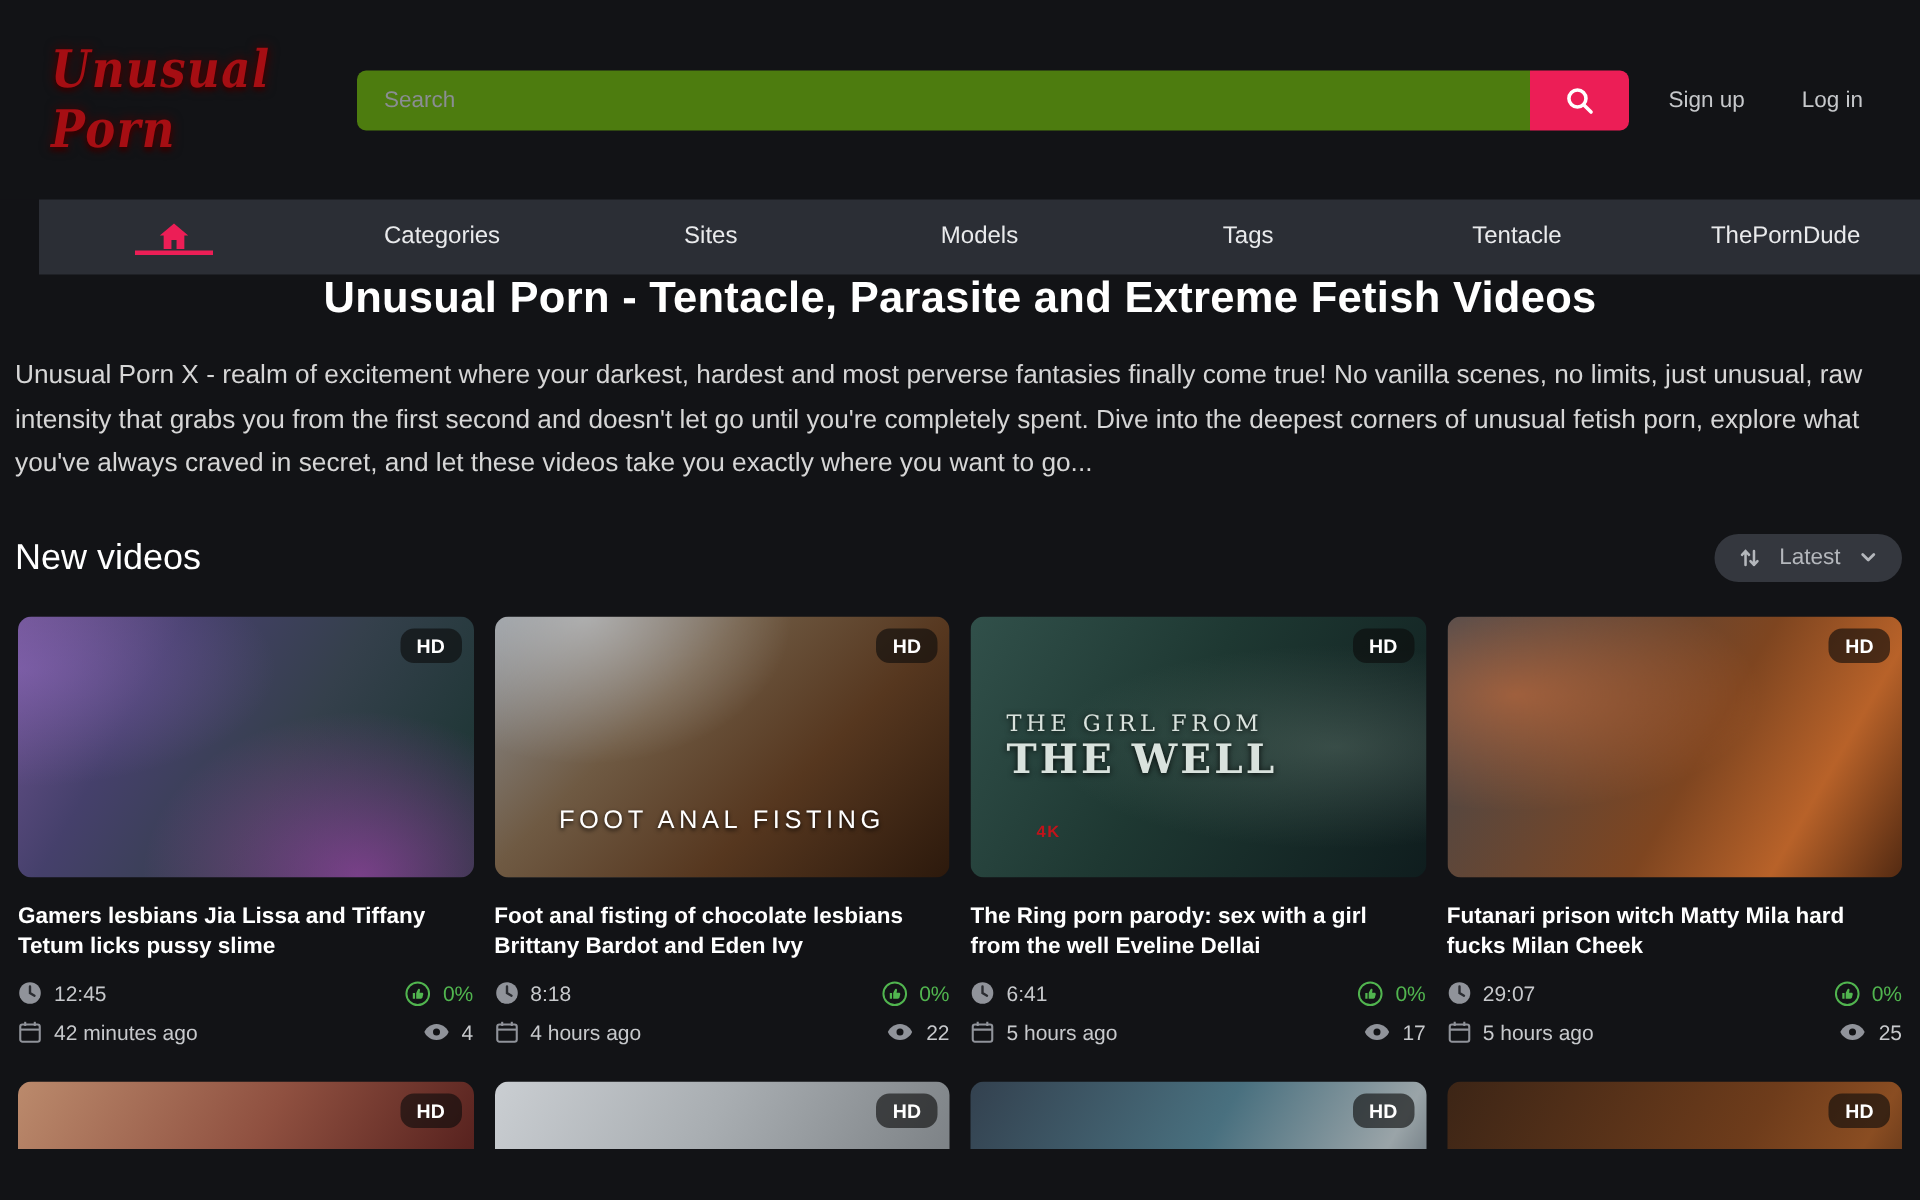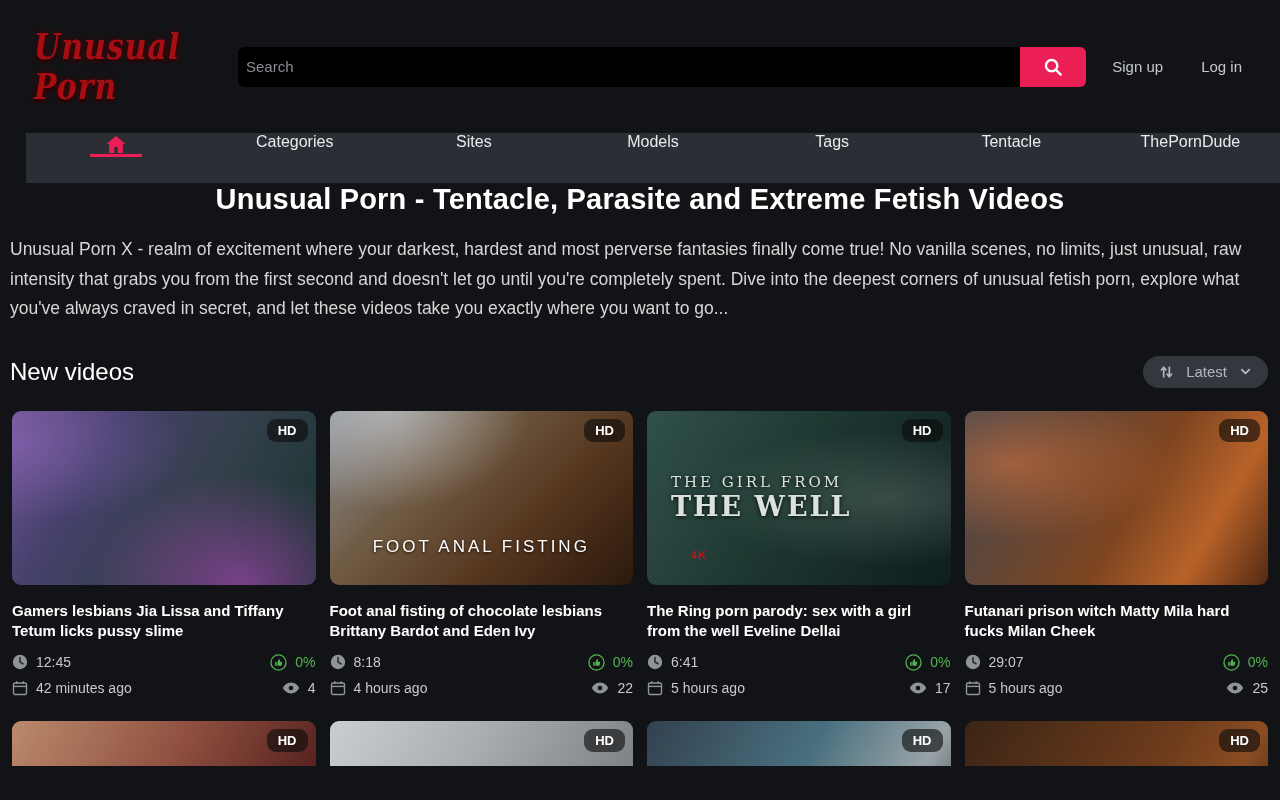--- a/index.html
+++ b/index.html
@@ -19,36 +19,36 @@
     width:180px; flex:0 0 auto; cursor:pointer;
     font-family:"DejaVu Serif", serif; font-style:italic; font-weight:bold;
     font-size:30px; letter-spacing:1px; color:#a60e13;
     text-shadow:0 0 7px #4d0000, 0 2px 3px #2a0000;
     transform:scaleY(1.15);
   }
   .search-wrap {
     flex:1; display:flex; height:40px; margin:0 26px 0 24px;
   }
   .search-input {
-    flex:1; height:40px; background:#000000; border:none; outline:none;
-    border-radius:6px 0 0 6px; padding:0 8px; font-size:15px;
+    flex:1; height:40px; background:#4d7c0f; border:none; outline:none;
+    border-radius:6px 0 0 6px; padding:0 18px; font-size:15px;
     color:#cfd1d4; font-family:"Liberation Sans", sans-serif;
   }
   .search-input::placeholder { color:#8a8d93; }
   .search-btn {
     width:66px; height:40px; border:none; background:#ec1e56;
     border-radius:0 6px 6px 0; cursor:pointer;
     display:flex; align-items:center; justify-content:center;
   }
   .auth { display:flex; gap:38px; flex:0 0 auto; }
   .auth a { color:#c6c8cb; font-size:15px; text-decoration:none; cursor:pointer; }
 
   
   .nav {
-    height:50px; background:#2b2e35; display:flex; align-items:flex-start;margin-left:26px;
+    height:50px; background:#2b2e35; display:flex; align-items:center;margin-left:26px;
   }
   .nav-item {
     flex:1; display:flex; align-items:center; justify-content:center;
     color:#e9eaec; font-size:16px; cursor:pointer; position:relative;
   }
   .nav-item.active::after {
     content:""; position:absolute; left:50%; bottom:0; transform:translateX(-50%);
     width:52px; height:3px; background:#ec1e56;
   }
 

